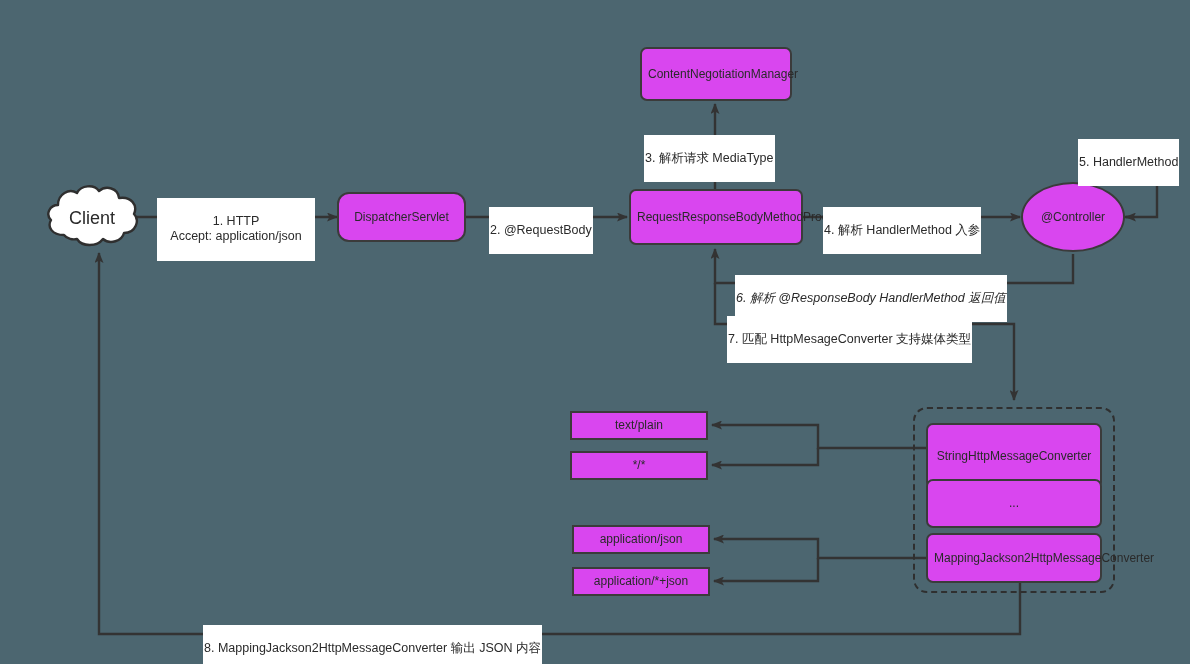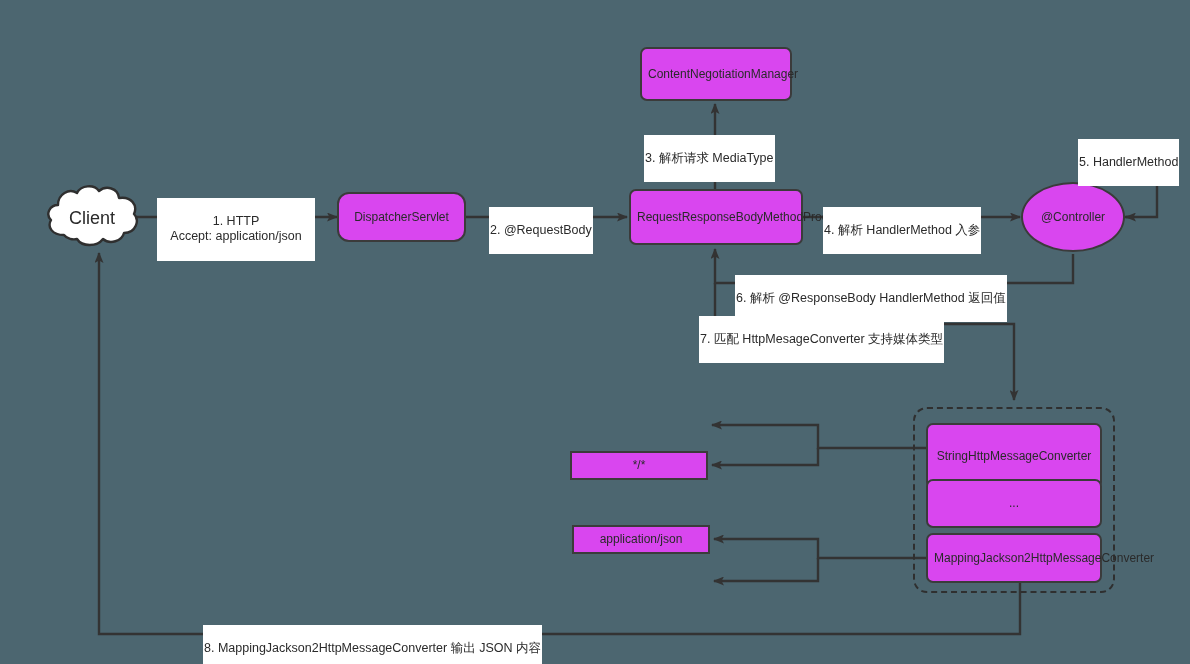--- a/index.html
+++ b/index.html
@@ -130,42 +130,48 @@
   </div>
 
   <div class="node round" style="left:926px;top:479px;width:176px;height:49px;">
     <span>...</span>
   </div>
 
   <div class="node round" style="left:926px;top:533px;width:176px;height:50px;">
     <span>MappingJackson2HttpMessageConverter</span>
   </div>
 
+  <div class="node" style="left:570px;top:411px;width:138px;height:29px;">
+    <span>text/plain</span>
+  </div>
 
   <div class="node" style="left:570px;top:451px;width:138px;height:29px;">
     <span>*/*</span>
   </div>
 
   <div class="node" style="left:572px;top:525px;width:138px;height:29px;">
     <span>application/json</span>
   </div>
 
+  <div class="node" style="left:572px;top:567px;width:138px;height:29px;">
+    <span>application/*+json</span>
+  </div>
 
   <div class="elabel two" style="left:157px;top:198px;width:156px;">
     <div>1. HTTP</div>
     <div>Accept: application/json</div>
   </div>
 
   <div class="elabel" style="left:489px;top:207px;">2. @RequestBody</div>
 
   <div class="elabel" style="left:644px;top:135px;">3. 解析请求 MediaType</div>
 
   <div class="elabel" style="left:823px;top:207px;">4. 解析 HandlerMethod 入参</div>
 
   <div class="elabel" style="left:1078px;top:139px;">5. HandlerMethod</div>
 
-  <div class="elabel" style="left:735px;top:275px;">6. 解析 @ResponseBody HandlerMethod 返回值</div>
+  <div class="elabel" style="left:735px;top:275px;font-style:italic;">6. 解析 @ResponseBody HandlerMethod 返回值</div>
 
-  <div class="elabel" style="left:699px;top:316px;">7. 匹配 HttpMesageConverter 支持媒体类型</div>
+  <div class="elabel" style="left:727px;top:316px;">7. 匹配 HttpMesageConverter 支持媒体类型</div>
 
   <div class="elabel" style="left:203px;top:625px;">8. MappingJackson2HttpMessageConverter 输出 JSON 内容</div>
 
 </div>
 
 </body></html>

